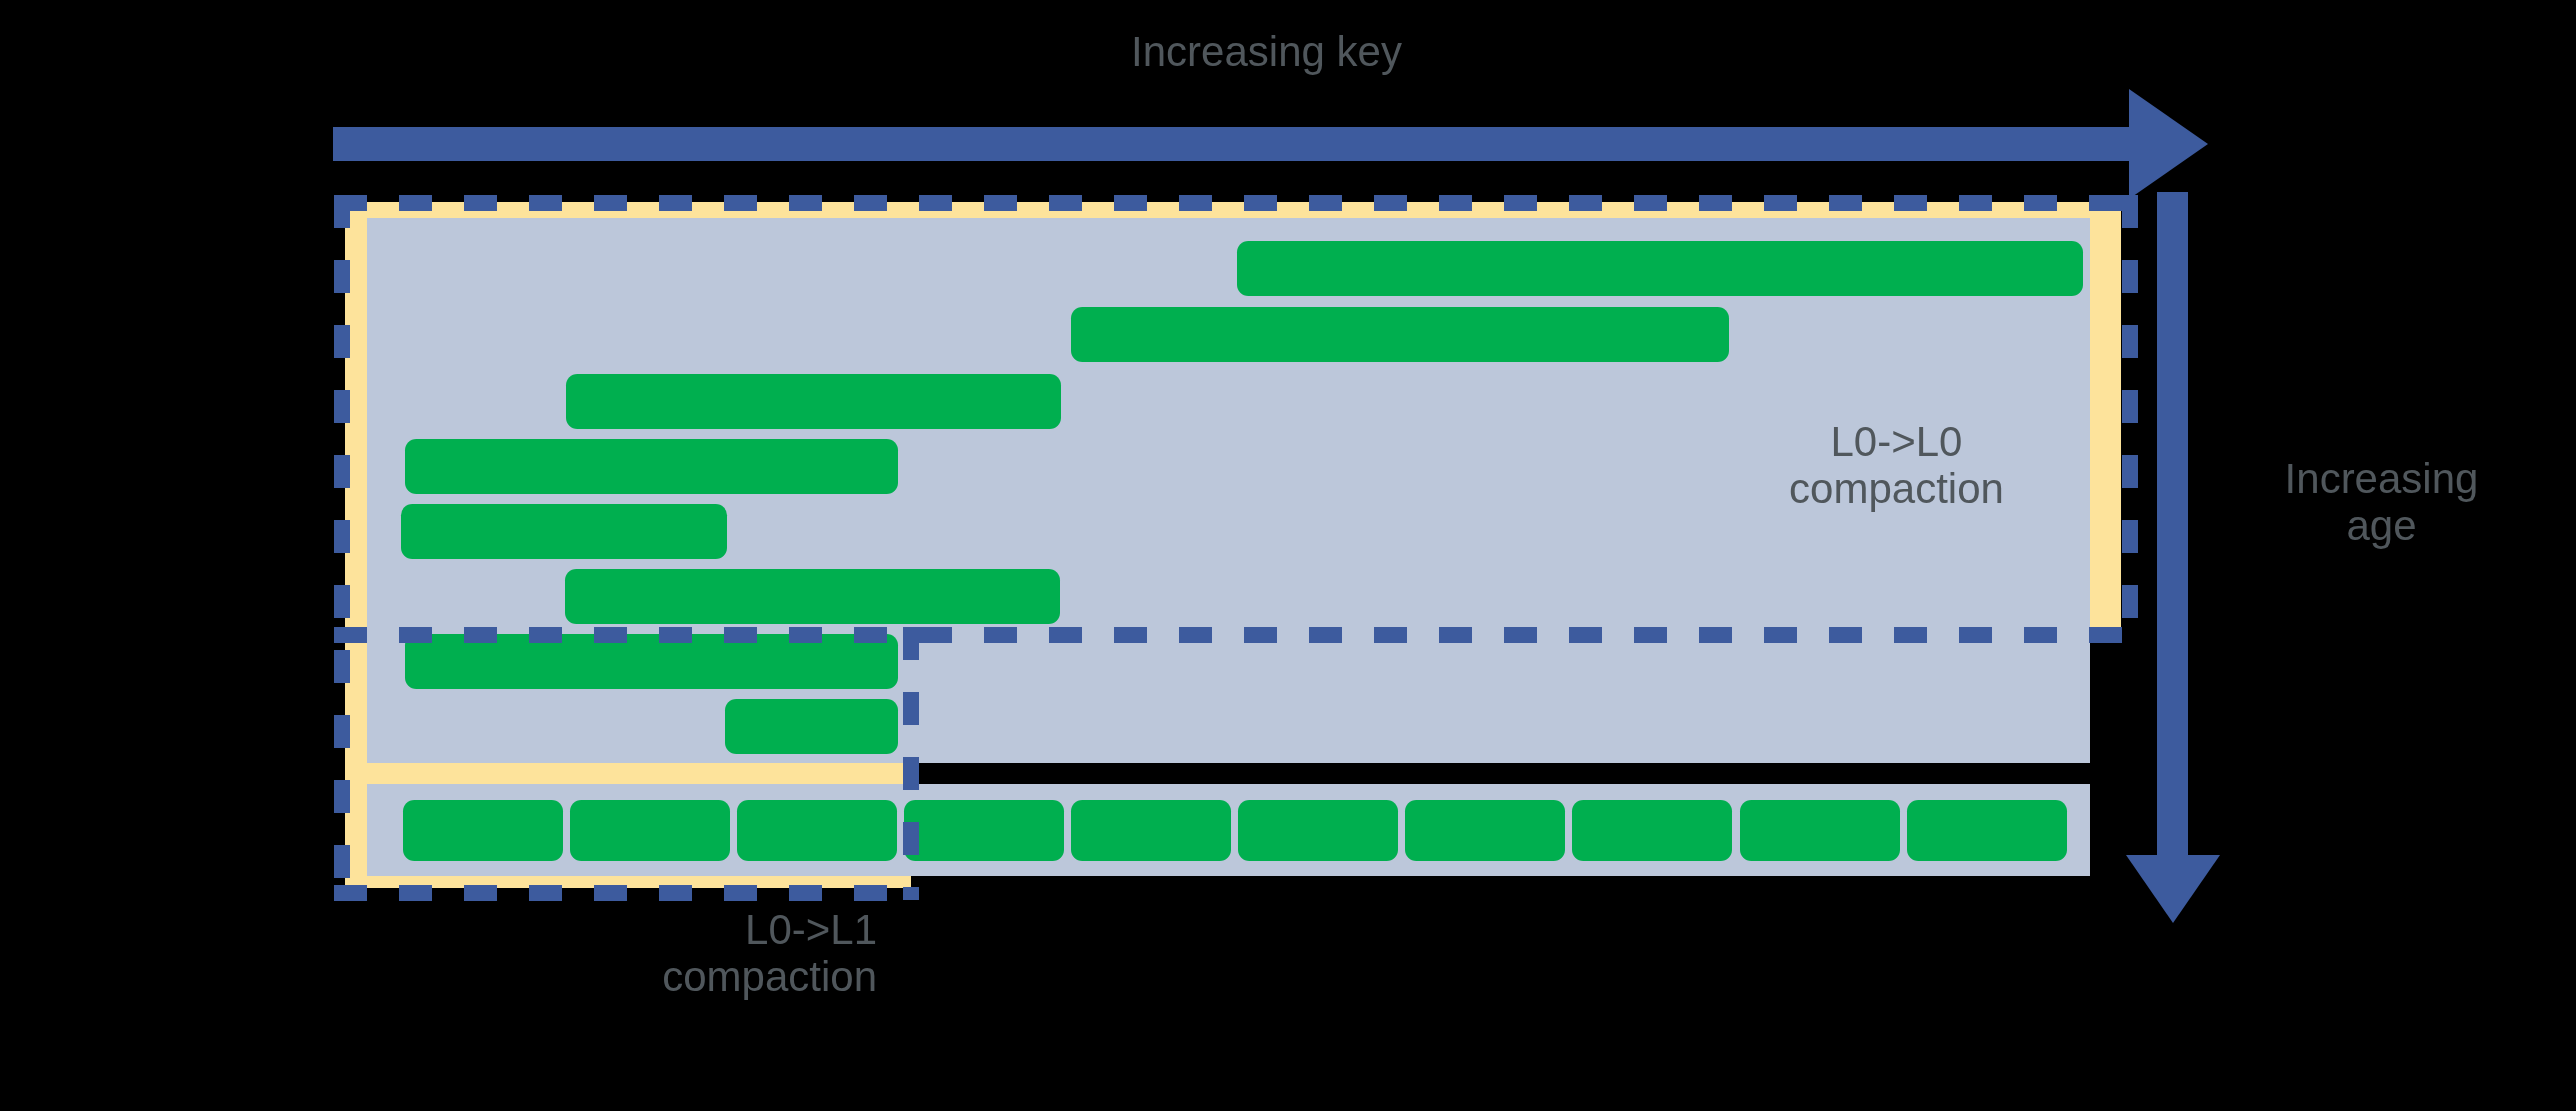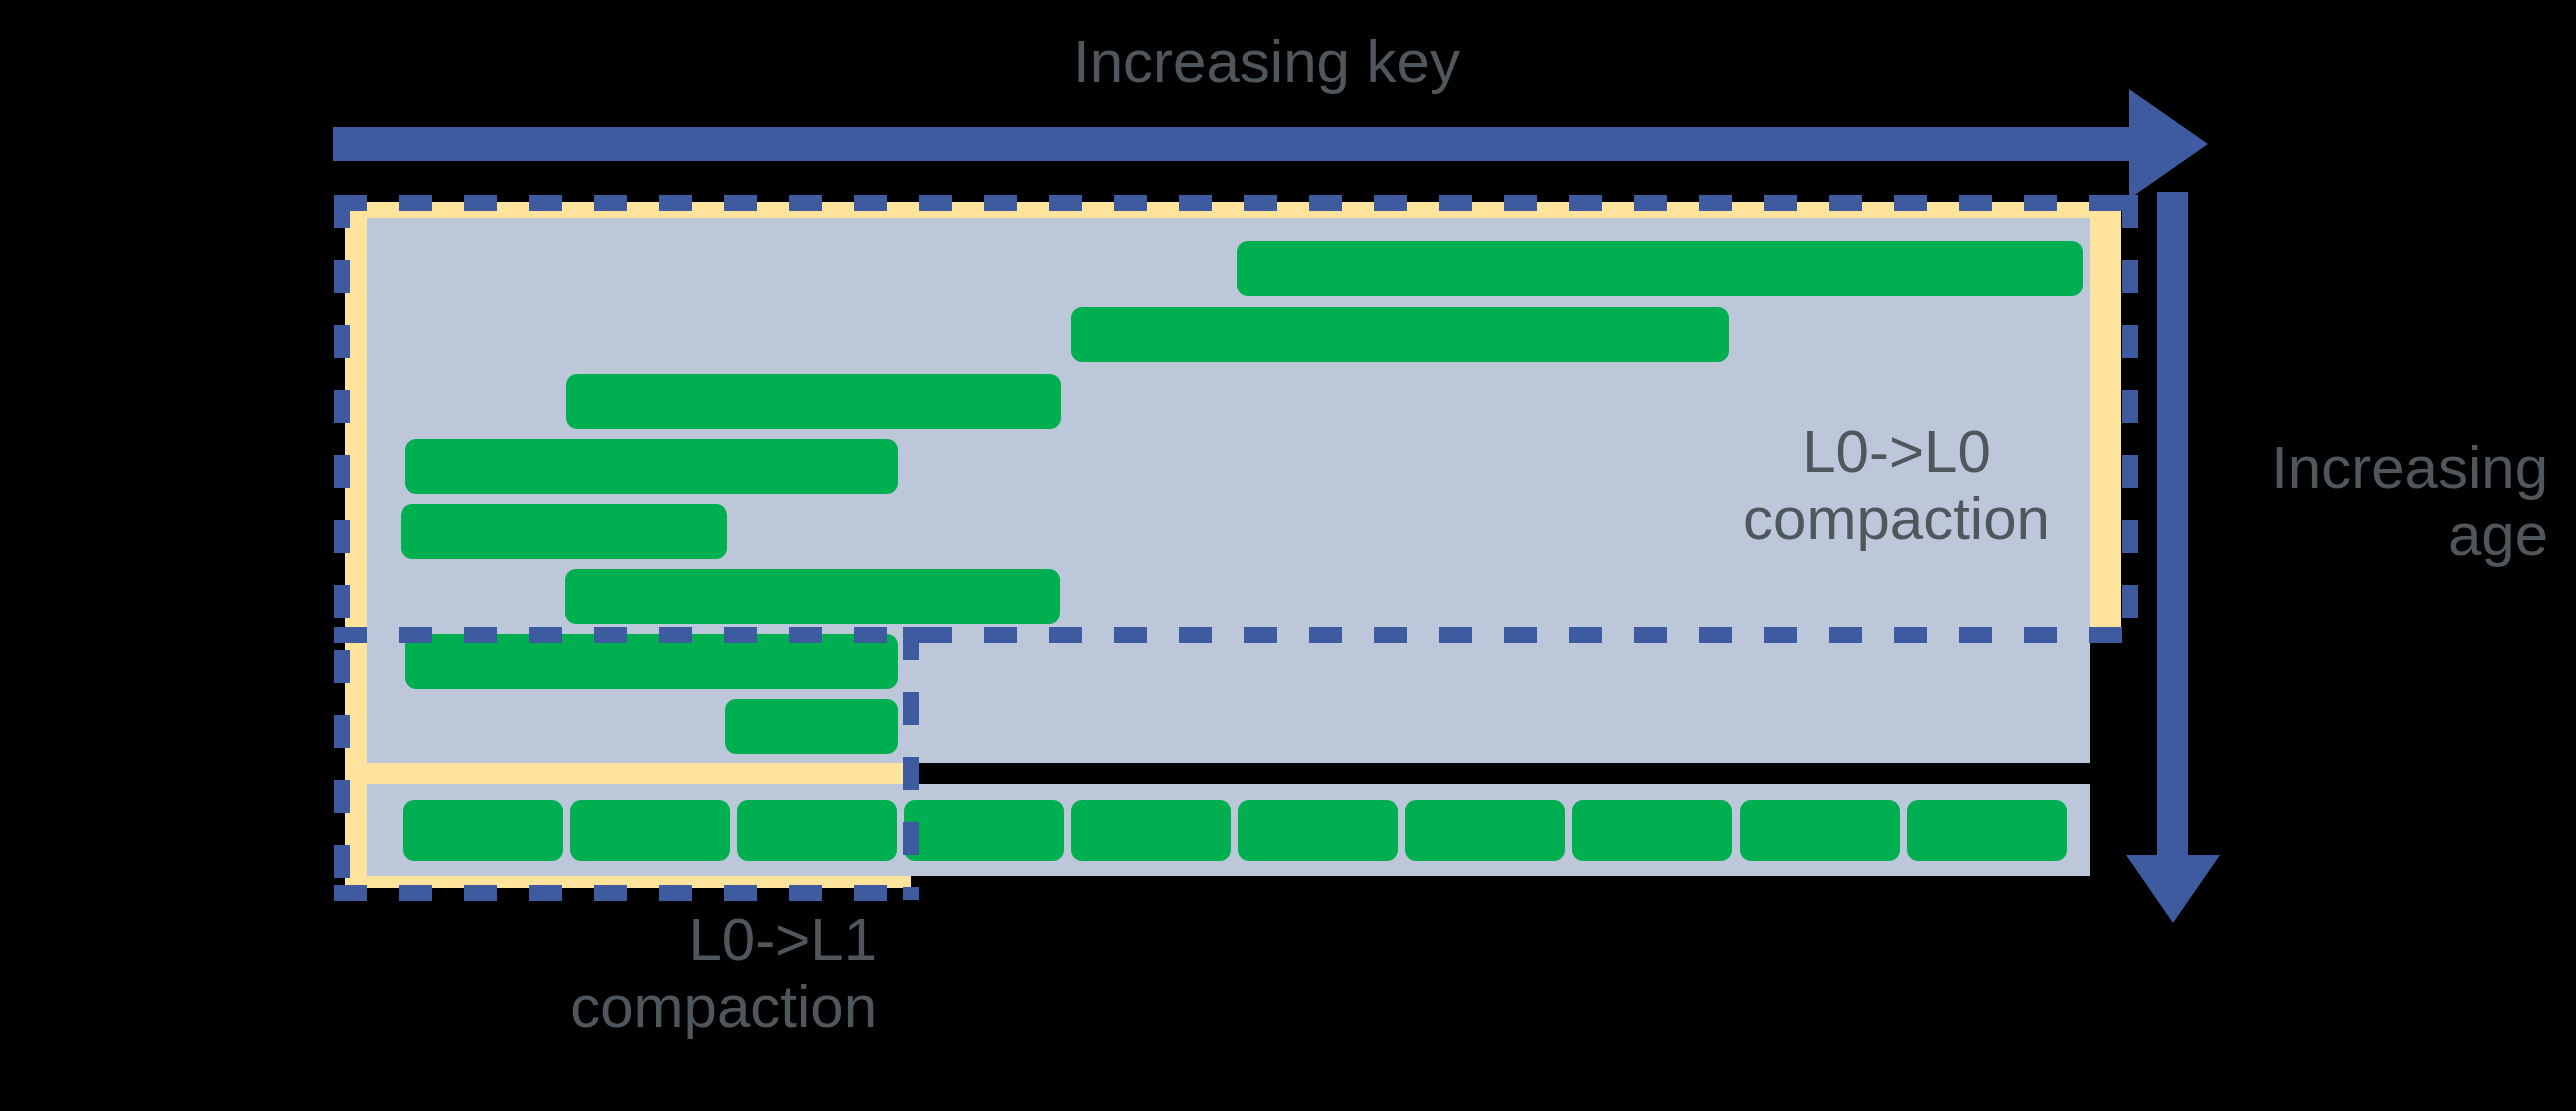--- a/index.html
+++ b/index.html
@@ -1,19 +1,19 @@
 <!DOCTYPE html>
 <html style="font-size:11.3px"><head>
 <meta charset="utf-8">
 <style>
   html,body{margin:0;padding:0;background:#000;}
   body{width:2576px;height:1111px;position:relative;overflow:hidden;
        font-family:"Liberation Sans","DejaVu Sans",sans-serif;}
   .stage{position:absolute;left:0;top:0;width:2576px;height:1111px;background:#000;}
-  .lbl{position:absolute;color:#50575C;font-size:60px;line-height:1.12;white-space:pre-line;}
+  .lbl{position:absolute;color:#50575C;font-size:42px;line-height:1.12;white-space:pre-line;}
   .gray{position:absolute;background:#BCC7DA;}
   .yellow{position:absolute;background:#FDE39B;}
   .sst{position:absolute;background:#00AF4F;border-radius:11.3px;}
   .arrow-h-shaft{position:absolute;background:#3D5B9E;}
   .arrow-h-head{position:absolute;width:0;height:0;border-top:55px solid transparent;
                 border-bottom:55px solid transparent;border-left:79px solid #3D5B9E;}
   .arrow-v-shaft{position:absolute;background:#3D5B9E;}
   .arrow-v-head{position:absolute;width:0;height:0;border-left:47px solid transparent;
                 border-right:47px solid transparent;border-top:68px solid #3D5B9E;}
   .dash-h{position:absolute;height:15.6px;
@@ -27,21 +27,21 @@
 
 <div class="stage">
 
   <div class="lbl" style="left:1040px;top:28px;width:453px;text-align:center;">Increasing key</div>
 
   <div class="arrow-h-shaft" style="left:333px;top:127px;width:1798px;height:34px;"></div>
   <div class="arrow-h-head" style="left:2129px;top:89px;"></div>
 
   <div class="arrow-v-shaft" style="left:2157px;top:192px;width:31px;height:665px;"></div>
   <div class="arrow-v-head" style="left:2126px;top:855px;"></div>
-  <div class="lbl" style="left:2215px;top:434px;width:333px;text-align:right;">Increasing
+  <div class="lbl" style="left:2215px;top:455px;width:333px;text-align:center;">Increasing
 age</div>
 
 
   <div class="yellow" style="left:345px;top:202px;width:1776px;height:432px;"></div>
 
   <div class="yellow" style="left:345px;top:202px;width:566px;height:686px;"></div>
 
   <div class="gray" style="left:367px;top:218px;width:1723px;height:545px;"></div>
 
   <div class="gray" style="left:367px;top:784px;width:1723px;height:92px;"></div>

